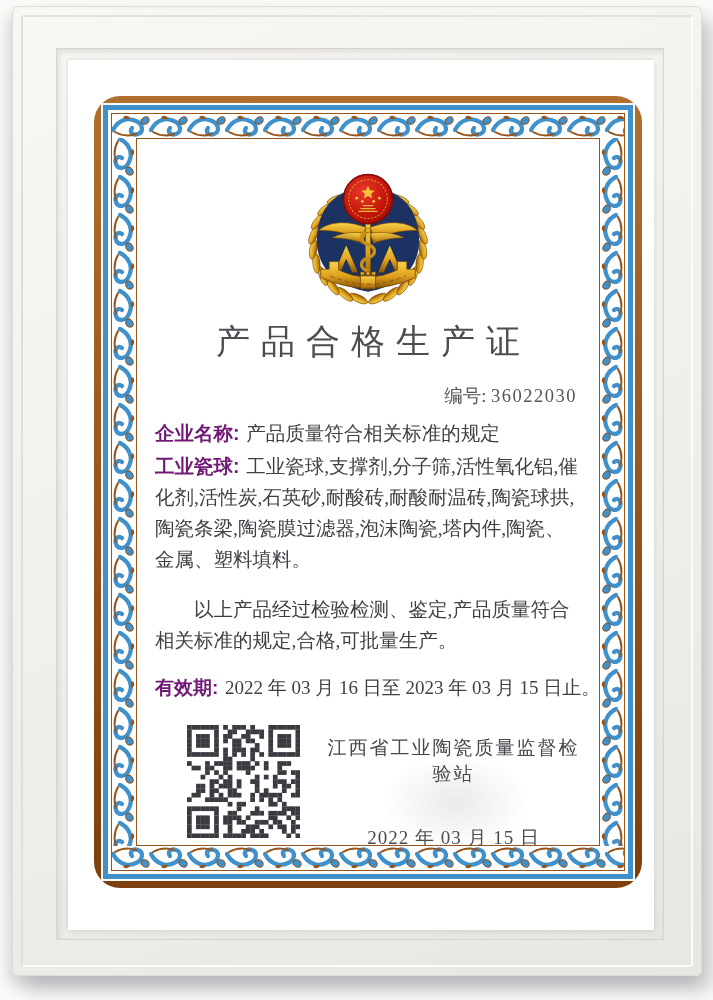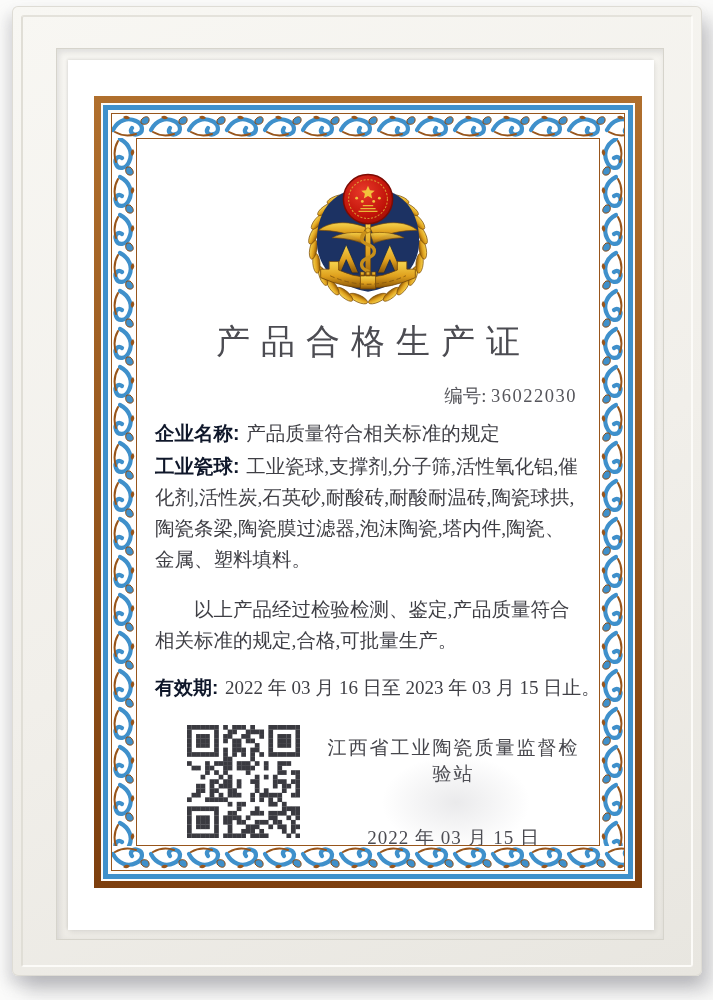--- a/index.html
+++ b/index.html
@@ -33,21 +33,21 @@
     box-shadow:inset 2px 3px 6px rgba(70,70,78,.14);
   }
   .paper{
     position:absolute;left:56px;top:54px;right:48px;bottom:46px;
     background:var(--paper);
     box-shadow:-1px -1px 3px rgba(0,0,0,.10), 2px 3px 5px rgba(0,0,0,.06);
   }
   
   .cert-border{position:absolute;left:26px;top:36px;right:12px;bottom:42px;}
   .bd{width:100%;height:100%;}
-  .bd-brown{background:linear-gradient(var(--brownLight),var(--brownDark));padding:7px;}
+  .bd-brown{background:linear-gradient(var(--brownLight),var(--brownDark));padding:7px;border-radius:26px;}
   .bd-gap1{background:#fdfcfa;padding:2px;}
   .bd-blue{background:var(--blue);padding:5px;}
   .bd-gap2{background:#fdfcfa;padding:3px;}
   .bd-line1{background:#fff;border:1.5px solid var(--brown);}
   .orn-area{position:relative;background:#fff;}
   .orn{position:absolute;overflow:hidden;}
   .orn-top{left:0;right:0;top:0;height:24px;}
   .orn-bottom{left:0;right:0;bottom:0;height:24px;}
   .orn-left{left:0;top:24px;bottom:24px;width:24px;}
   .orn-right{right:0;top:24px;bottom:24px;width:24px;}
@@ -64,21 +64,21 @@
   }
   .serial{
     margin-top:18px;text-align:right;padding-right:4px;
     font-size:18.5px;color:var(--inkSoft);
   }
   .serial .num{letter-spacing:1.5px;}
   .line{font-size:19.5px;line-height:31px;color:var(--ink);}
   .company{margin-top:10px;}
   .product{margin-top:2px;}
   .lab{
-    font-weight:700;color:#0f172a;margin-right:.35em;
+    font-weight:700;color:#701a75;margin-right:.35em;
     font-family:"Liberation Sans","DejaVu Sans",sans-serif;
   }
   .statement{text-indent:2em;margin-top:19px;}
   .validity{margin-top:16px;white-space:nowrap;font-size:19px;}
   .footer{display:flex;margin-top:22px;align-items:flex-start;}
   .qr{width:113px;height:113px;margin-left:32px;flex:0 0 auto;}
   .issuer-col{flex:1;position:relative;text-align:center;padding:10px 0 0 26px;}
   .issuer{font-size:19px;letter-spacing:2px;color:#46464c;}
   .stamp{
     position:absolute;left:50%;top:30px;width:150px;height:95px;

